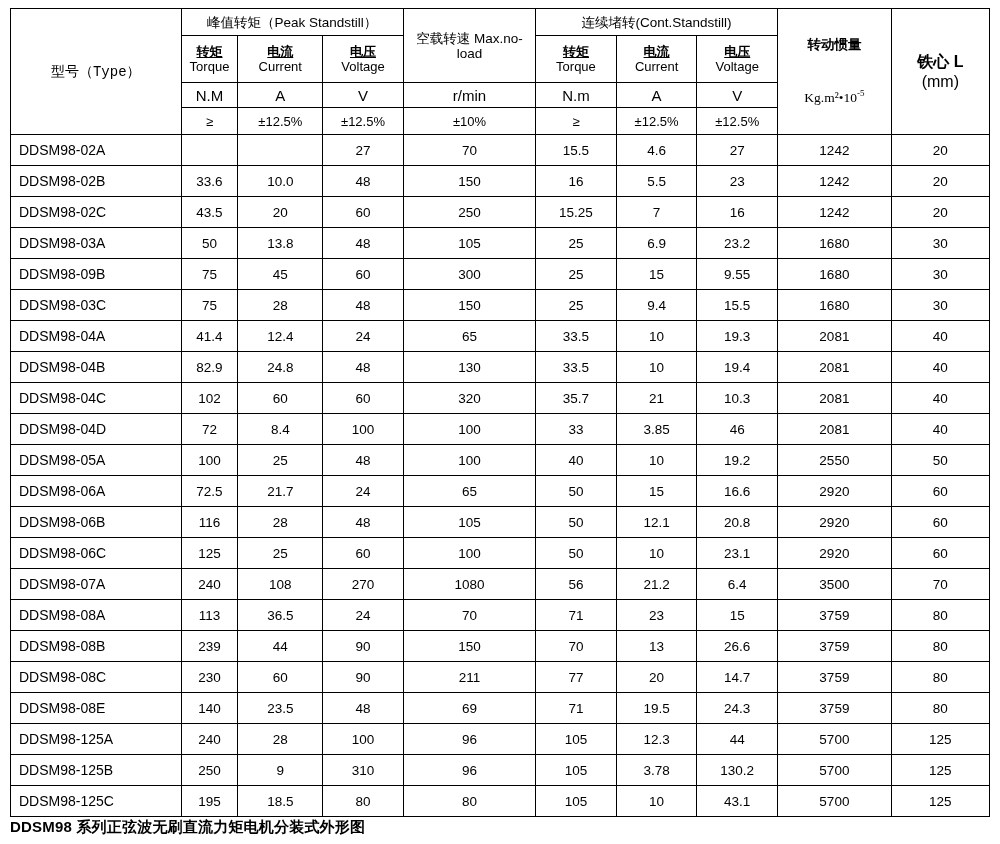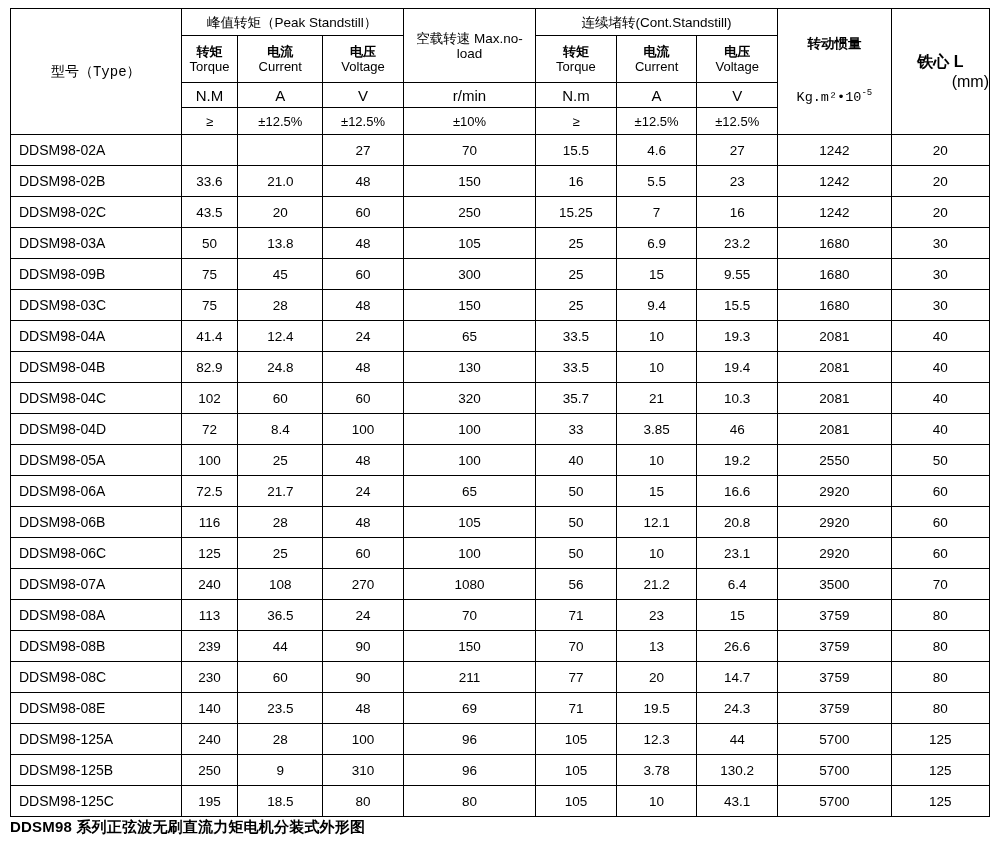--- a/index.html
+++ b/index.html
@@ -44,20 +44,21 @@
   }
   .hdr-sub {
     font-family: "Liberation Sans", "DejaVu Sans", sans-serif;
     font-size: 13px;
     height: 46px;
     line-height: 15px;
   }
   .hdr-sub .cn {
     font-weight: bold;
     display: block;
+    text-decoration: underline;
   }
   .hdr-sub .en {
     display: block;
   }
   .hdr-unit {
     font-family: "Liberation Sans", "DejaVu Sans", sans-serif;
     font-size: 15px;
     height: 24px;
     font-weight: bold;
   }
@@ -65,33 +66,33 @@
     font-family: "Liberation Sans", "DejaVu Sans", sans-serif;
     font-size: 13px;
     height: 26px;
   }
   .type-head {
     font-family: Liberation Mono, monospace;
     font-size: 14px;
     font-weight: bold;
   }
   .rot-head {
-    font-family: Liberation Mono, monospace;
+    font-family: Liberation Serif, serif;
     font-size: 13.5px;
     line-height: 20px;
   }
   .rot-head .l1 { font-weight: bold; display: block; }
   .rot-head .l2 { display: block; margin-top: 28px; }
   .core-head {
     font-family: "Liberation Sans", "DejaVu Sans", sans-serif;
     font-size: 16px;
     line-height: 20px;
   }
   .core-head .l1 { font-weight: bold; display: block; }
-  .core-head .l2 { display: block; text-align: right; }
+  .core-head .l2 { display: block; }
   tbody td {
     height: 30px;
     font-family: "Liberation Sans", "DejaVu Sans", sans-serif;
     font-size: 13.5px;
   }
   tbody td.type-cell {
     text-align: left;
     padding-left: 8px;
     font-size: 14px;
   }
@@ -198,21 +199,21 @@
           <td>70</td>
           <td>15.5</td>
           <td>4.6</td>
           <td>27</td>
           <td class="wide-cell">1242</td>
           <td class="wide-cell">20</td>
         </tr>
         <tr>
           <td class="type-cell">DDSM98-02B</td>
           <td>33.6</td>
-          <td>21.0</td>
+          <td>10.0</td>
           <td>48</td>
           <td>150</td>
           <td>16</td>
           <td>5.5</td>
           <td>23</td>
           <td class="wide-cell">1242</td>
           <td class="wide-cell">20</td>
         </tr>
         <tr>
           <td class="type-cell">DDSM98-02C</td>

